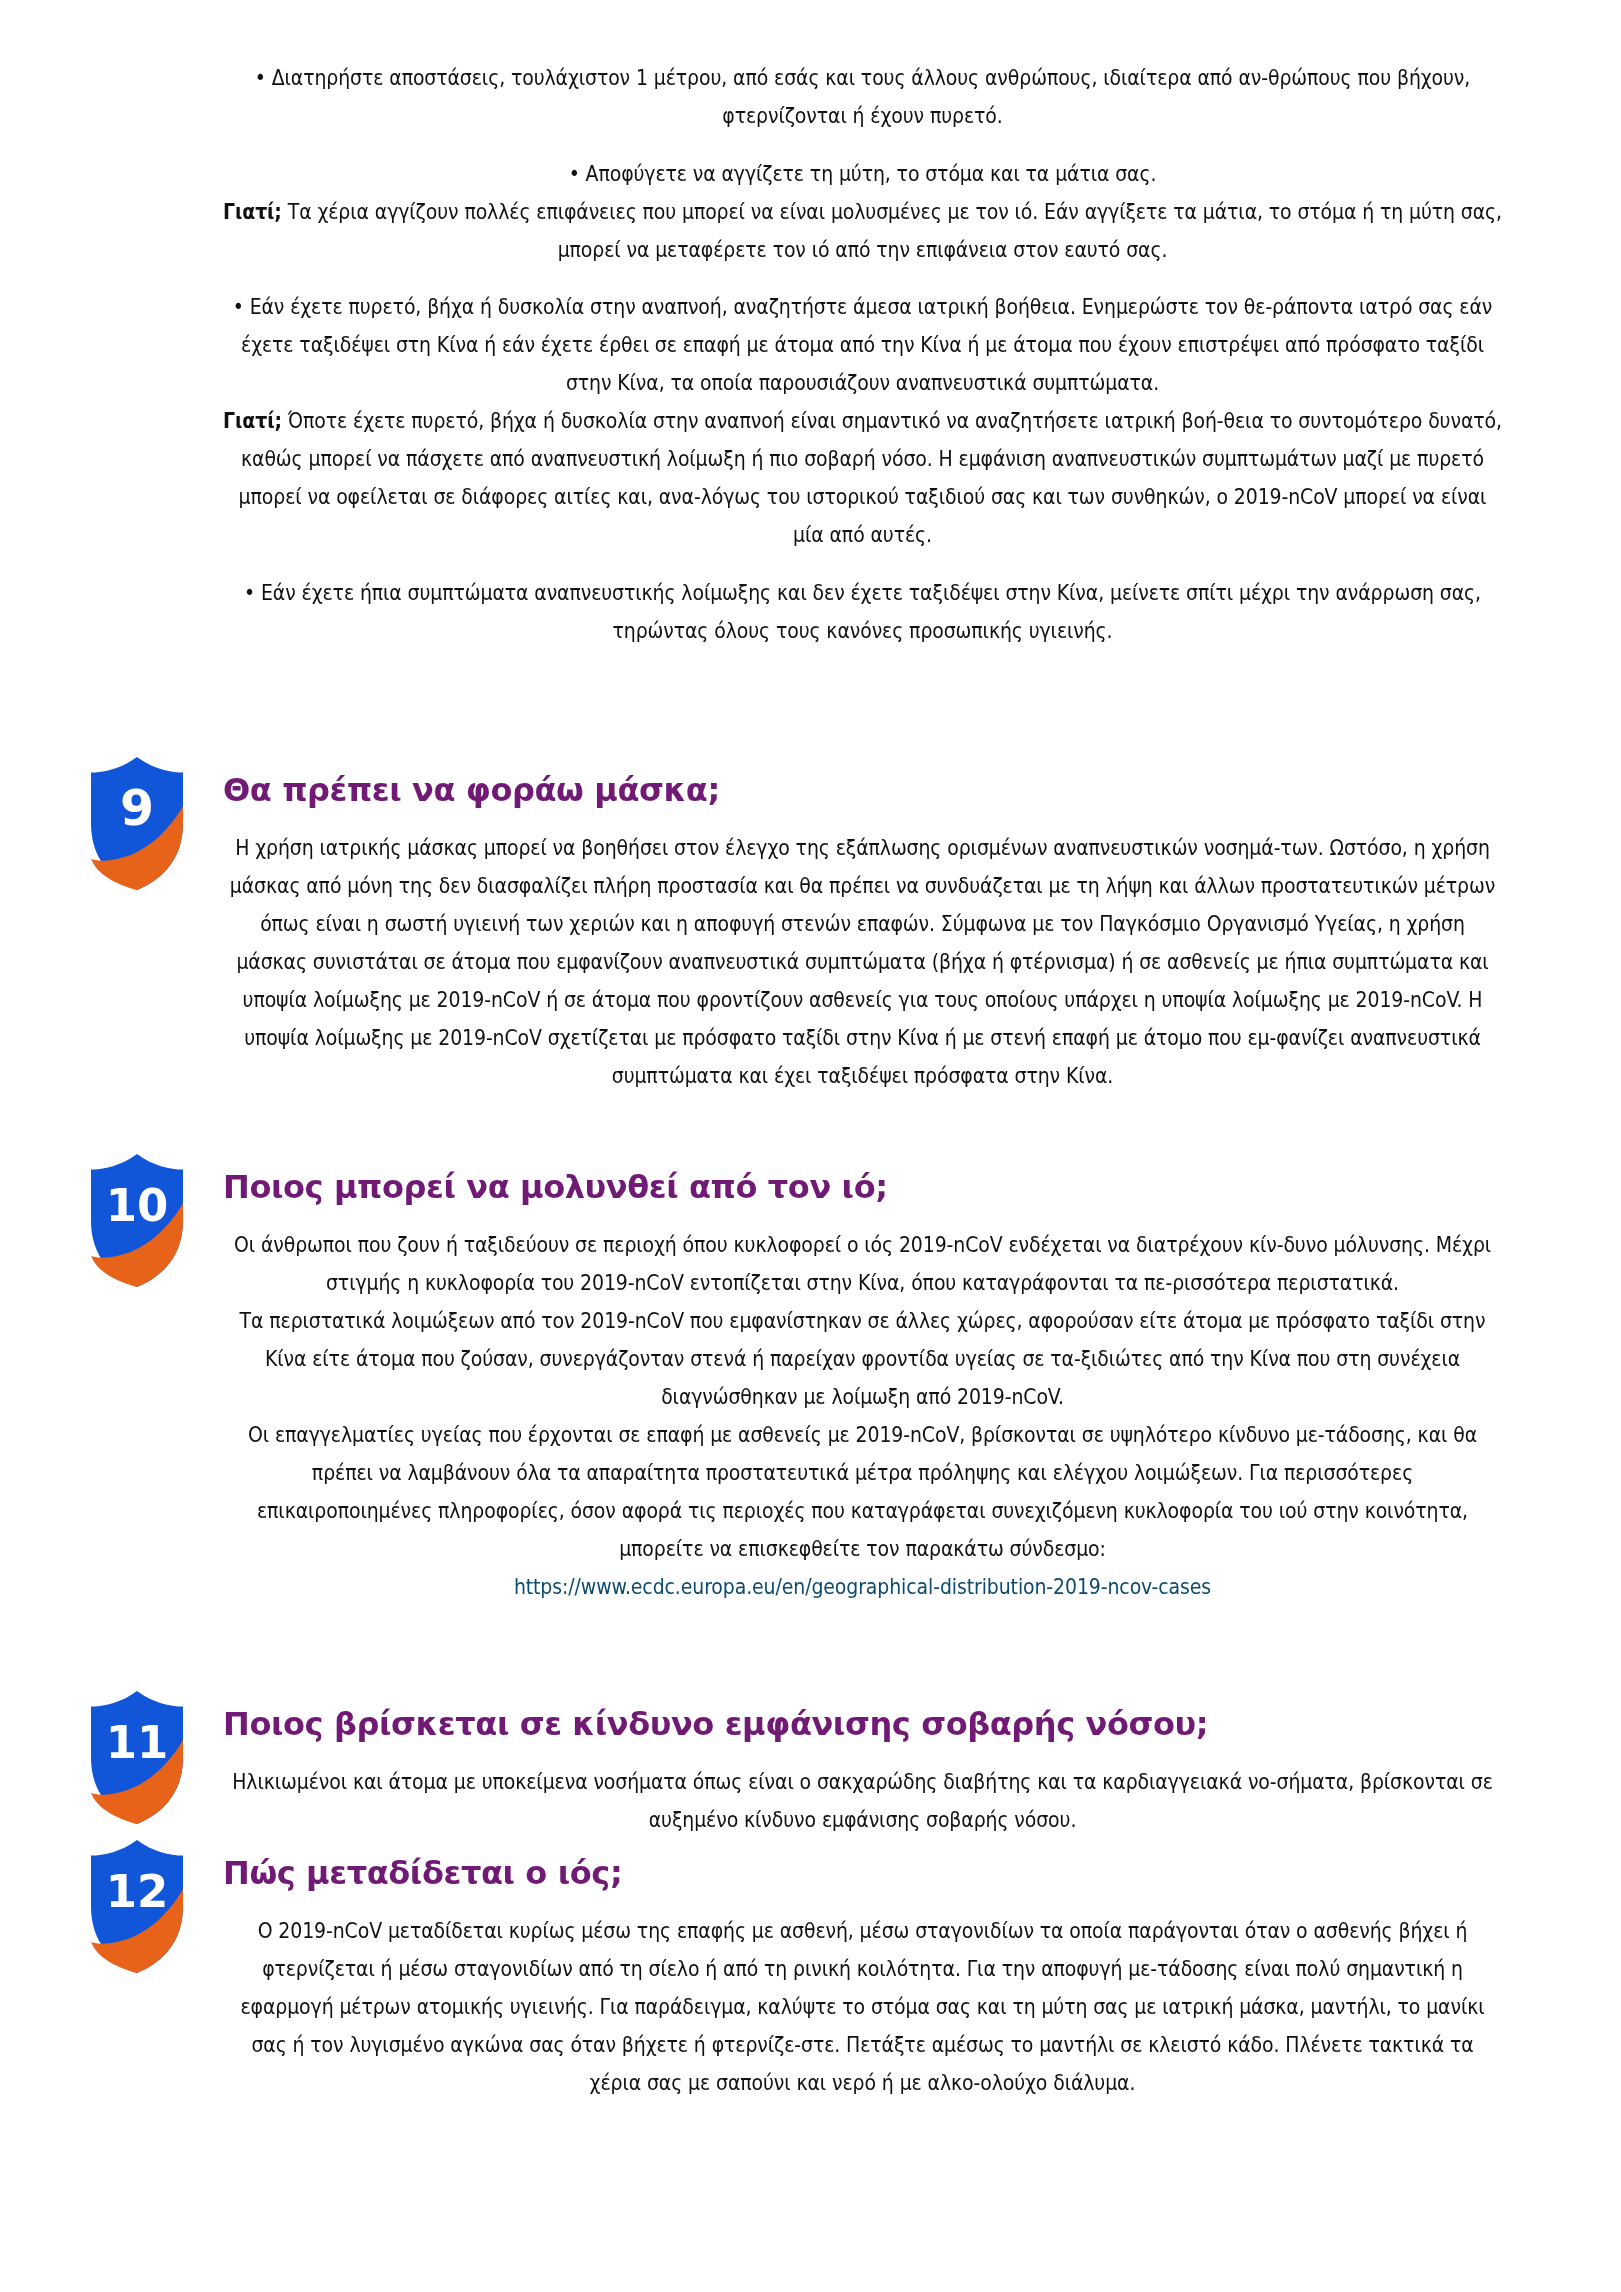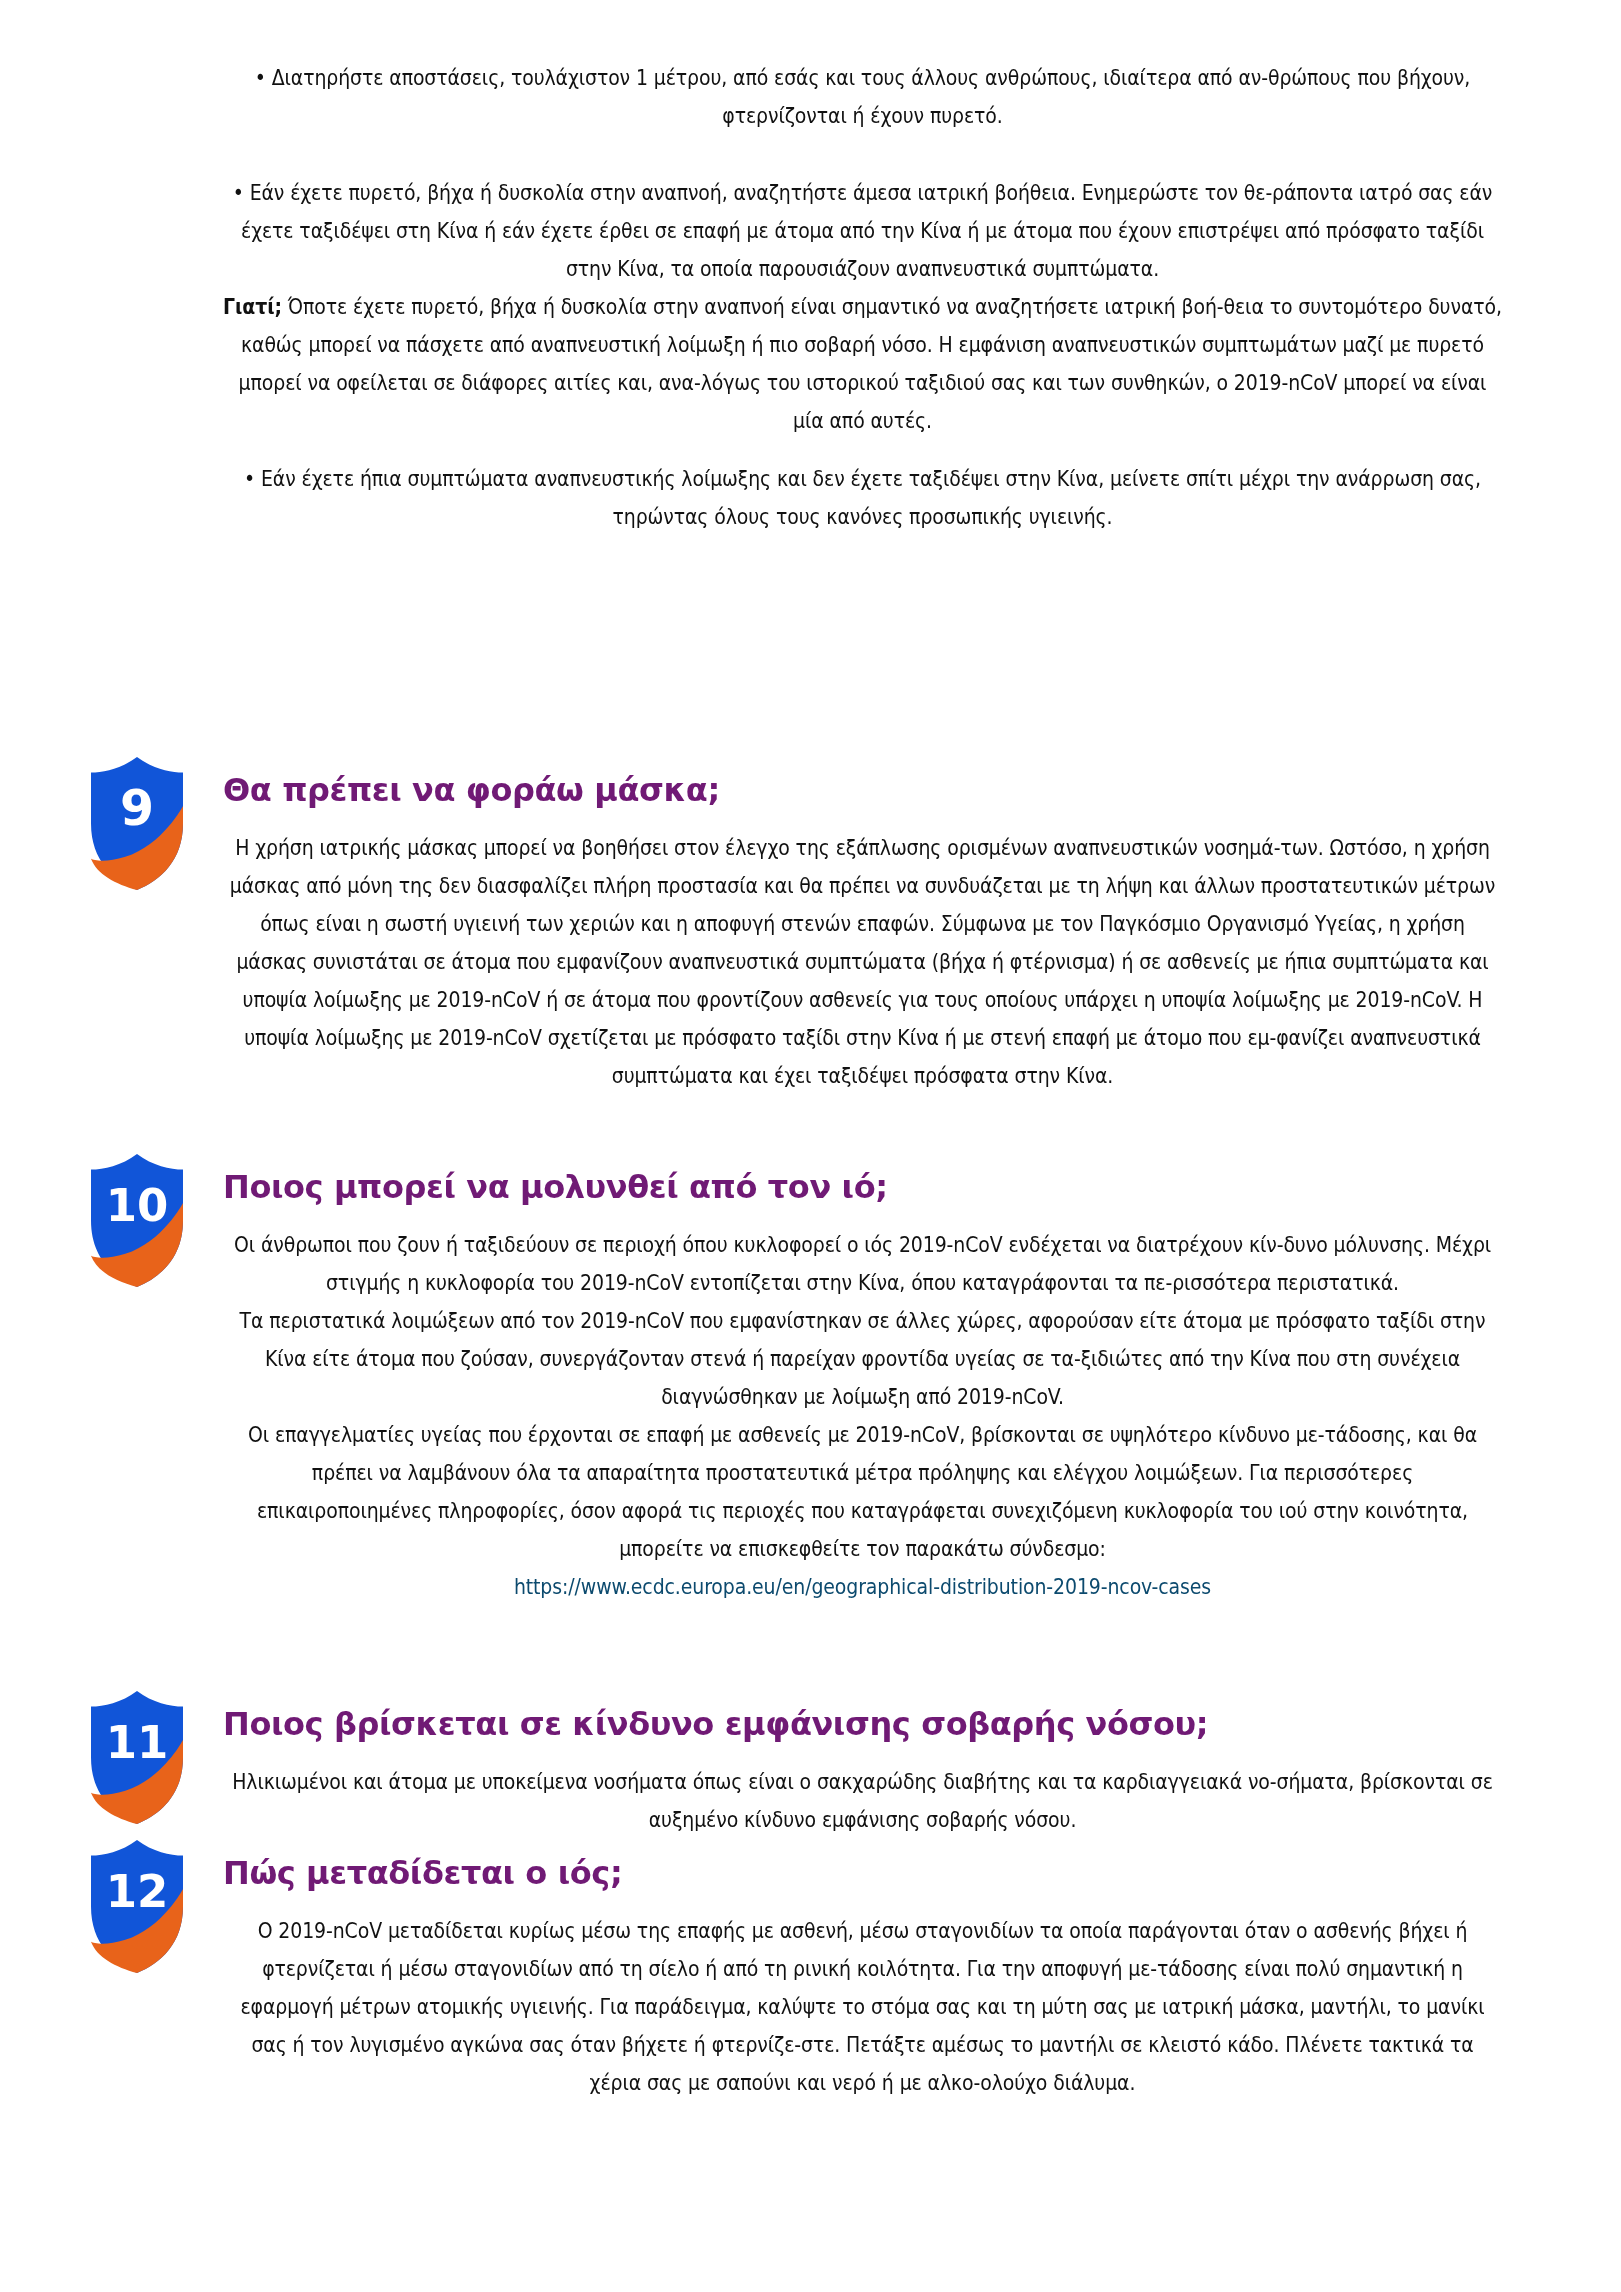--- a/index.html
+++ b/index.html
@@ -101,20 +101,22 @@
 
 <div class="page">
   <div class="content">
 
     <div class="text-col" style="top:59px;">
 
       <p class="para"><span>• Διατηρήστε αποστάσεις, τουλάχιστον 1 μέτρου, από εσάς και τους άλλους ανθρώπους, ιδιαίτερα από αν-​θρώπους που βήχουν, φτερνίζονται ή έχουν πυρετό.</span></p>
 
       <div class="gap"></div>
 
+      <p class="para"><span>• Αποφύγετε να αγγίζετε τη μύτη, το στόμα και τα μάτια σας.</span></p>
+      <p class="para"><b class="why">Γιατί;</b><span> Τα χέρια αγγίζουν πολλές επιφάνειες που μπορεί να είναι μολυσμένες με τον ιό. Εάν αγγίξετε τα μάτια, το στόμα ή τη μύτη σας, μπορεί να μεταφέρετε τον ιό από την επιφάνεια στον εαυτό σας.</span></p>
 
       <div class="gap"></div>
 
       <p class="para"><span>• Εάν έχετε πυρετό, βήχα ή δυσκολία στην αναπνοή, αναζητήστε άμεσα ιατρική βοήθεια. Ενημερώστε τον θε-ράποντα ιατρό σας εάν έχετε ταξιδέψει στη Κίνα ή εάν έχετε έρθει σε επαφή με άτομα από την Κίνα ή με άτομα που έχουν επιστρέψει από πρόσφατο ταξίδι στην Κίνα, τα οποία παρουσιάζουν αναπνευστικά συμπτώματα.</span></p>
       <p class="para"><b class="why">Γιατί;</b><span> Όποτε έχετε πυρετό, βήχα ή δυσκολία στην αναπνοή είναι σημαντικό να αναζητήσετε ιατρική βοή-θεια το συντομότερο δυνατό, καθώς μπορεί να πάσχετε από αναπνευστική λοίμωξη ή πιο σοβαρή νόσο. Η εμφάνιση αναπνευστικών συμπτωμάτων μαζί με πυρετό μπορεί να οφείλεται σε διάφορες αιτίες και, ανα-λόγως του ιστορικού ταξιδιού σας και των συνθηκών, ο  2019-nCoV μπορεί να είναι μία από αυτές.</span></p>
 
       <div class="gap"></div>
 
       <p class="para"><span>• Εάν έχετε ήπια συμπτώματα αναπνευστικής λοίμωξης και δεν έχετε ταξιδέψει στην Κίνα, μείνετε σπίτι μέχρι την ανάρρωση σας, τηρώντας όλους τους κανόνες προσωπικής υγιεινής.</span></p>
     </div>

